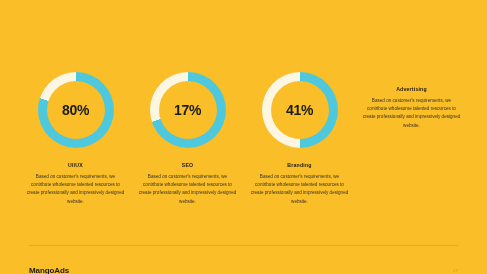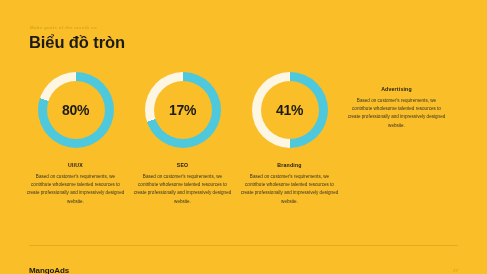--- a/index.html
+++ b/index.html
@@ -49,21 +49,21 @@
 
   
   .columns {
     position: absolute;
     left: 22px;
     top: 72px;
     width: 443px;
     display: flex;
     flex-direction: row;
     align-items: flex-start;
-    justify-content: flex-start;
+    justify-content: space-between;
   }
   .col {
     width: 107px;
     display: flex;
     flex-direction: column;
     align-items: center;
   }
 
   
   .donut-wrap {
@@ -149,24 +149,20 @@
     font-weight: 500;
     color: #c99a1e;
     line-height: 8px;
   }
 </style>
 </head>
 <body>
 
 <div class="slide">
 
-  <div class="header">
-    <div class="eyebrow">Make goals of the month so</div>
-    <div class="title">Biểu đồ tròn</div>
-  </div>
 
   <div class="columns">
 
     <div class="col">
       <div class="donut-wrap">
         <div class="donut" style="background: conic-gradient(rgb(78, 200, 220) 0deg, rgb(78, 200, 220) 288deg, rgb(253, 246, 227) 288deg, rgb(253, 246, 227) 360deg);"></div>
         <div class="donut-hole">
           <span class="pct">80%</span>
         </div>
       </div>

